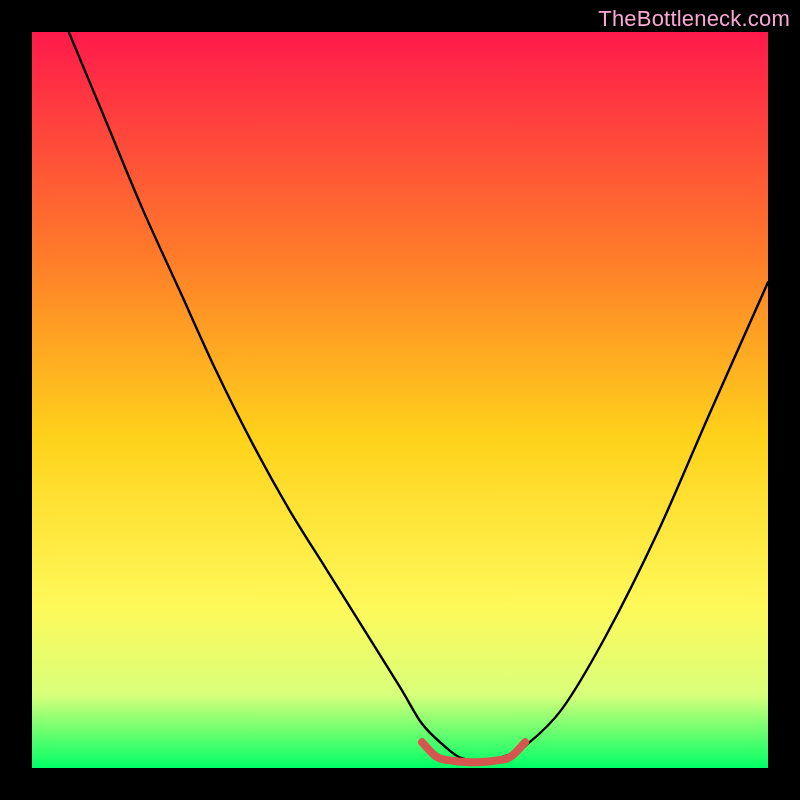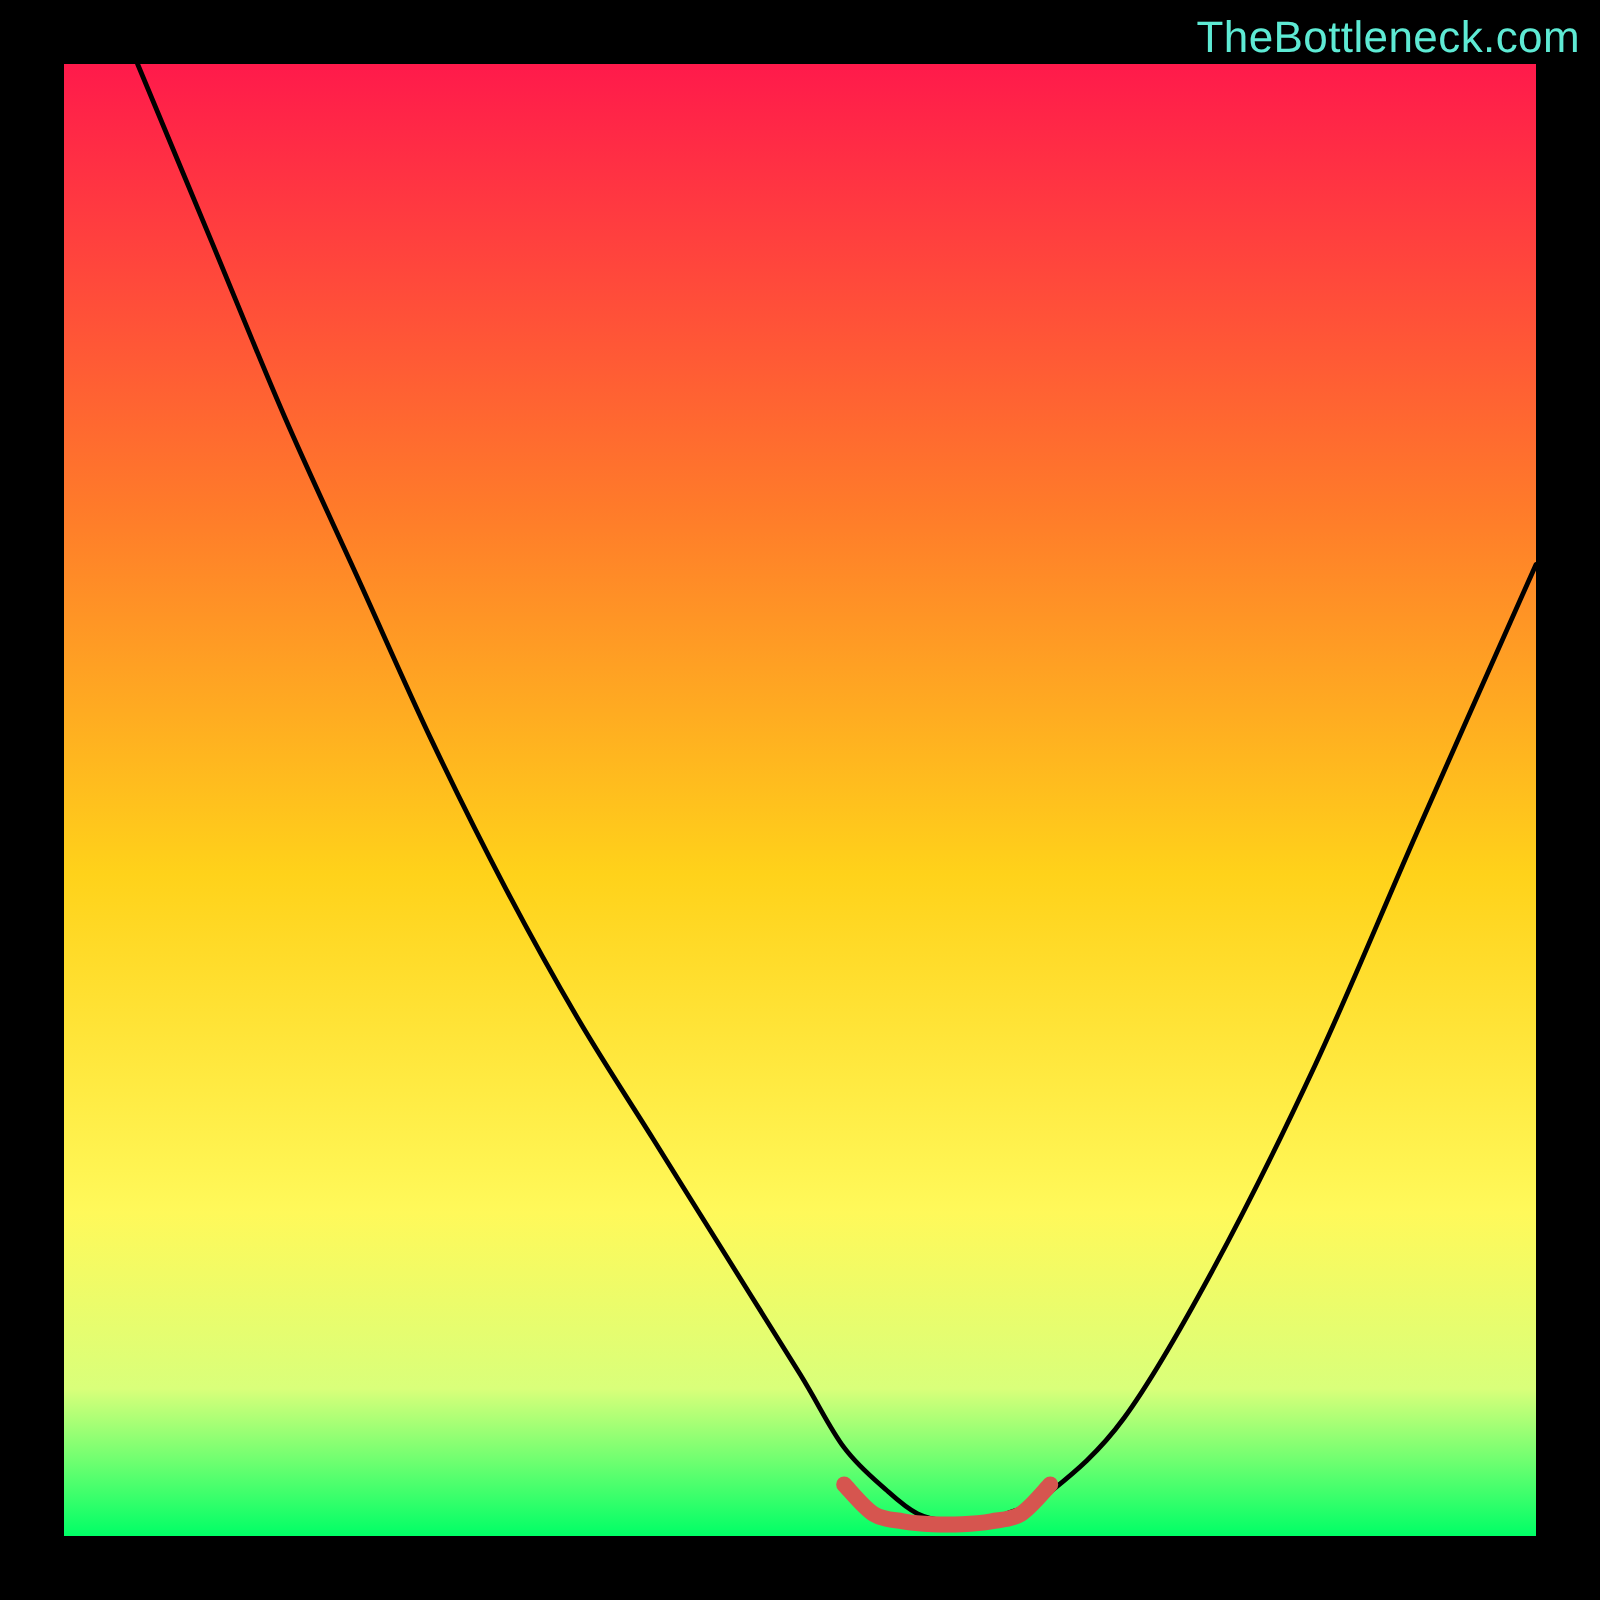--- a/index.html
+++ b/index.html
@@ -24,21 +24,21 @@
     top: 32px;
     left: 32px;
     width: 736px;
     height: 736px;
     overflow: hidden;
   }
   .watermark {
     position: absolute;
     top: 6px;
     right: 10px;
-    color: #5eead4;
+    color: #f9a8d4;
     font-size: 22px;
     font-weight: 500;
     letter-spacing: 0.2px;
   }
   svg { display: block; }
 </style>
 </head>
 <body>
 
 <div class="frame">

